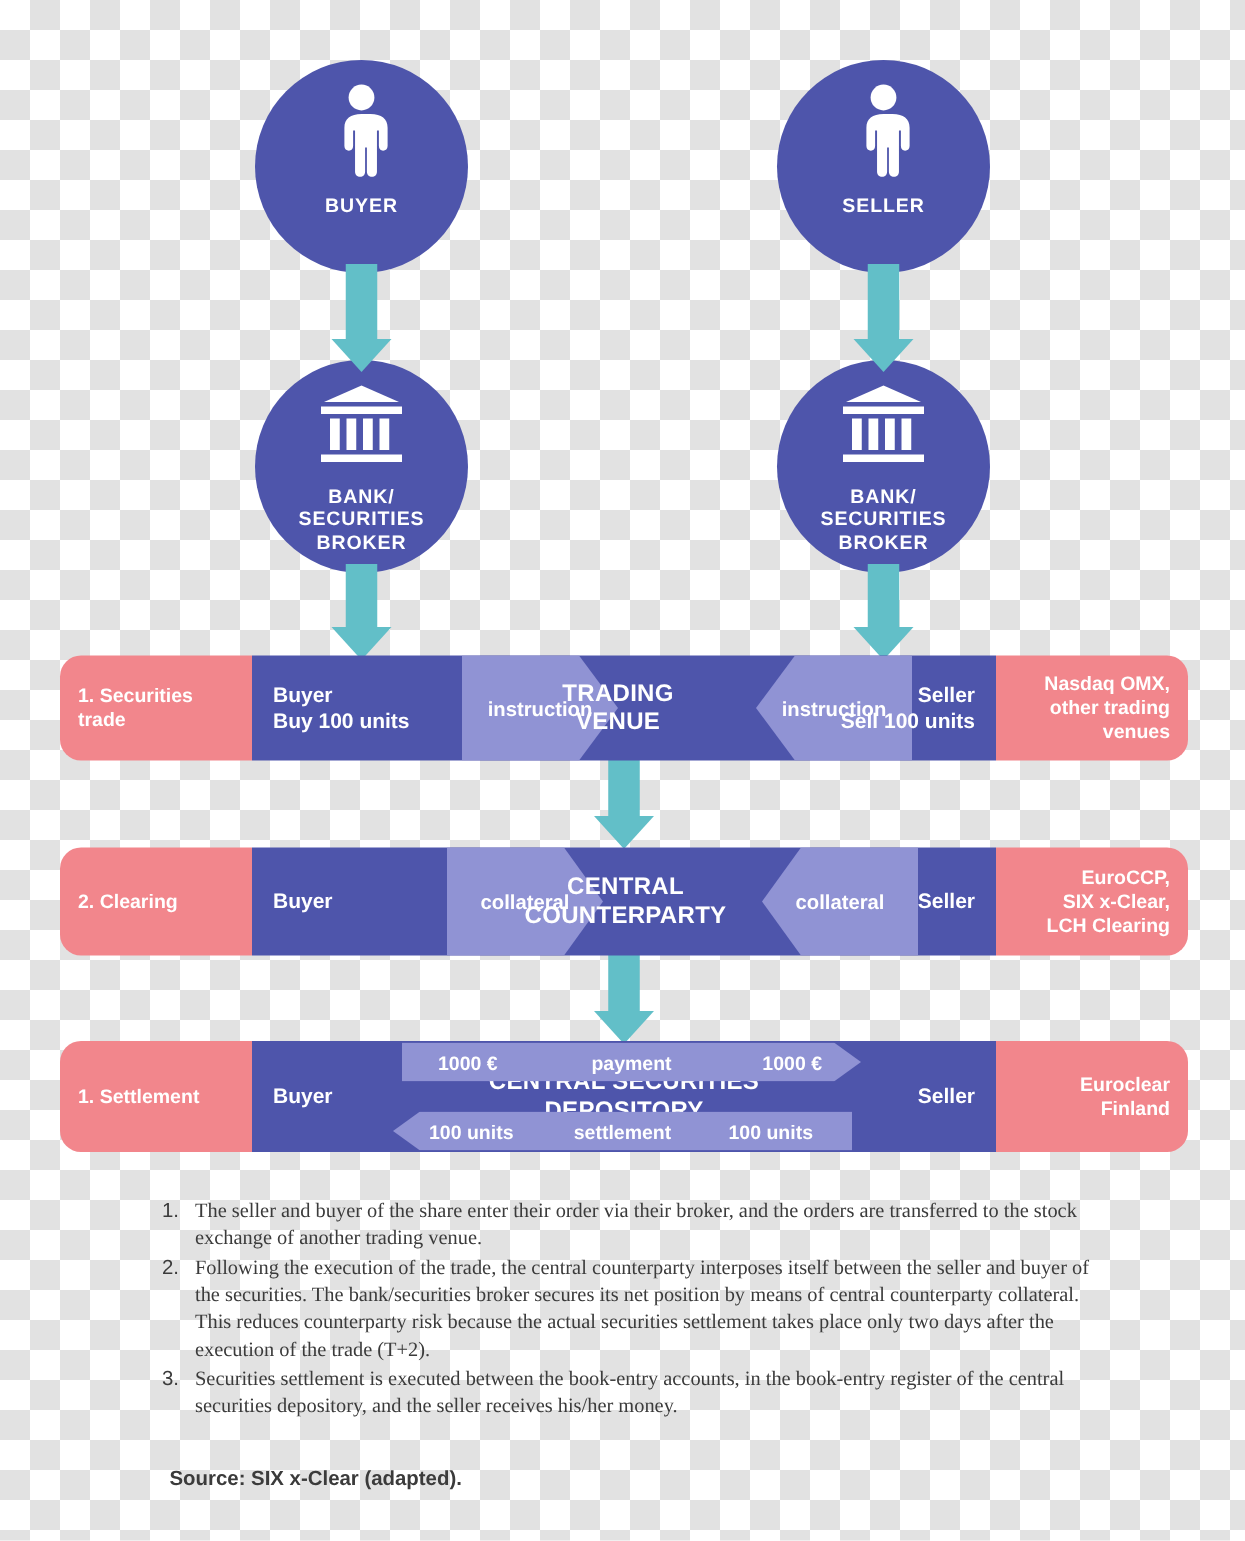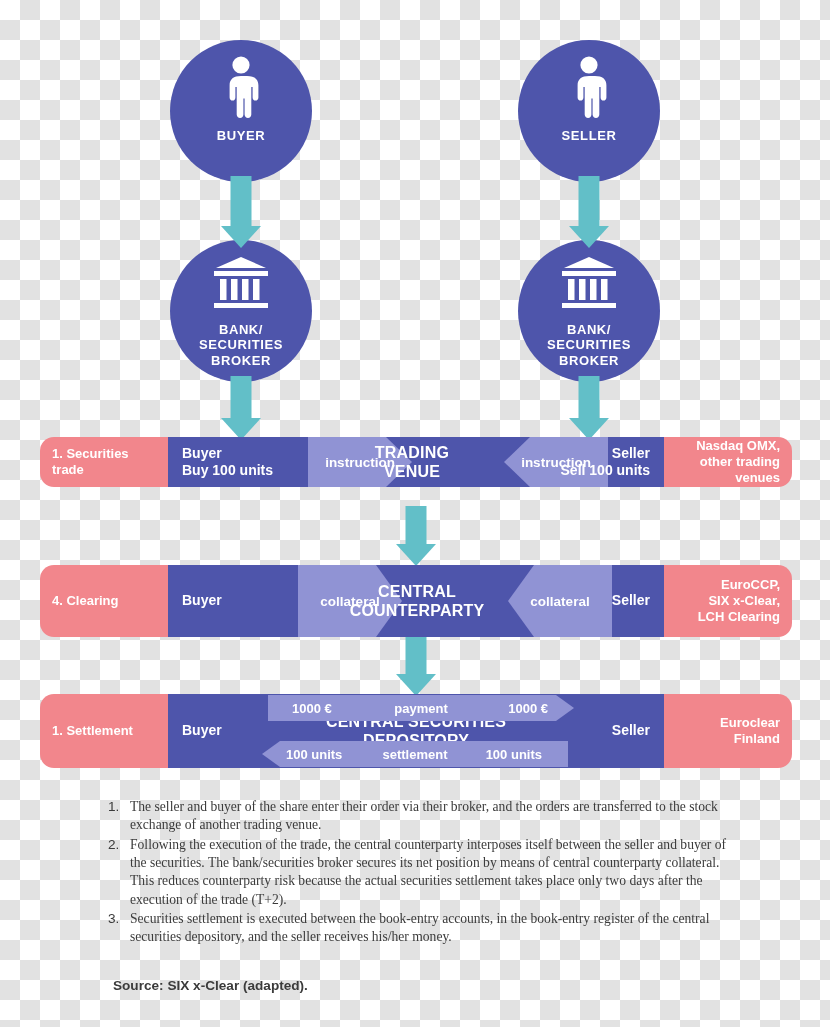--- a/index.html
+++ b/index.html
@@ -188,21 +188,21 @@
   </div>
   <div class="tarrow" style="left:376px;top:506px;width:80px;height:60px;">
     <div class="stem" style="width:21px;height:38px;"></div>
       <div class="head"></div>
   </div>
   <div class="tarrow" style="left:376px;top:636px;width:80px;height:60px;">
     <div class="stem" style="width:21px;height:38px;"></div>
       <div class="head"></div>
   </div>
 
-  <div class="row" style="top:437px;height:50px;">
+  <div class="row" style="top:437px;height:70px;">
     <div class="bluebase"></div>
 
     <div class="pink left" style="white-space:pre-line">1. Securities
 trade</div>
 
     <div class="endlbl l" style="left:128px;width:130px;white-space:pre-line">Buyer
 Buy 100 units</div>
 
     <div class="chev right" style="left:268px;width:104px;">
       <span>instruction</span>
@@ -218,21 +218,21 @@
     <div class="centerlbl" style="left:372px;right:380px;white-space:pre-line">TRADING VENUE</div>
 
     <div class="pink right" style="white-space:pre-line">Nasdaq OMX,
 other trading
 venues</div>
   </div>
 
   <div class="row" style="top:565px;height:72px;">
     <div class="bluebase"></div>
 
-    <div class="pink left" style="white-space:pre-line">4. Clearing</div>
+    <div class="pink left" style="white-space:pre-line">2. Clearing</div>
 
     <div class="endlbl l" style="left:128px;width:130px;">Buyer</div>
 
     <div class="chev right" style="left:258px;width:104px;">
       <span>collateral</span>
     </div>
 
     <div class="chev left" style="left:468px;width:104px;">
       <span>collateral</span>
     </div>

